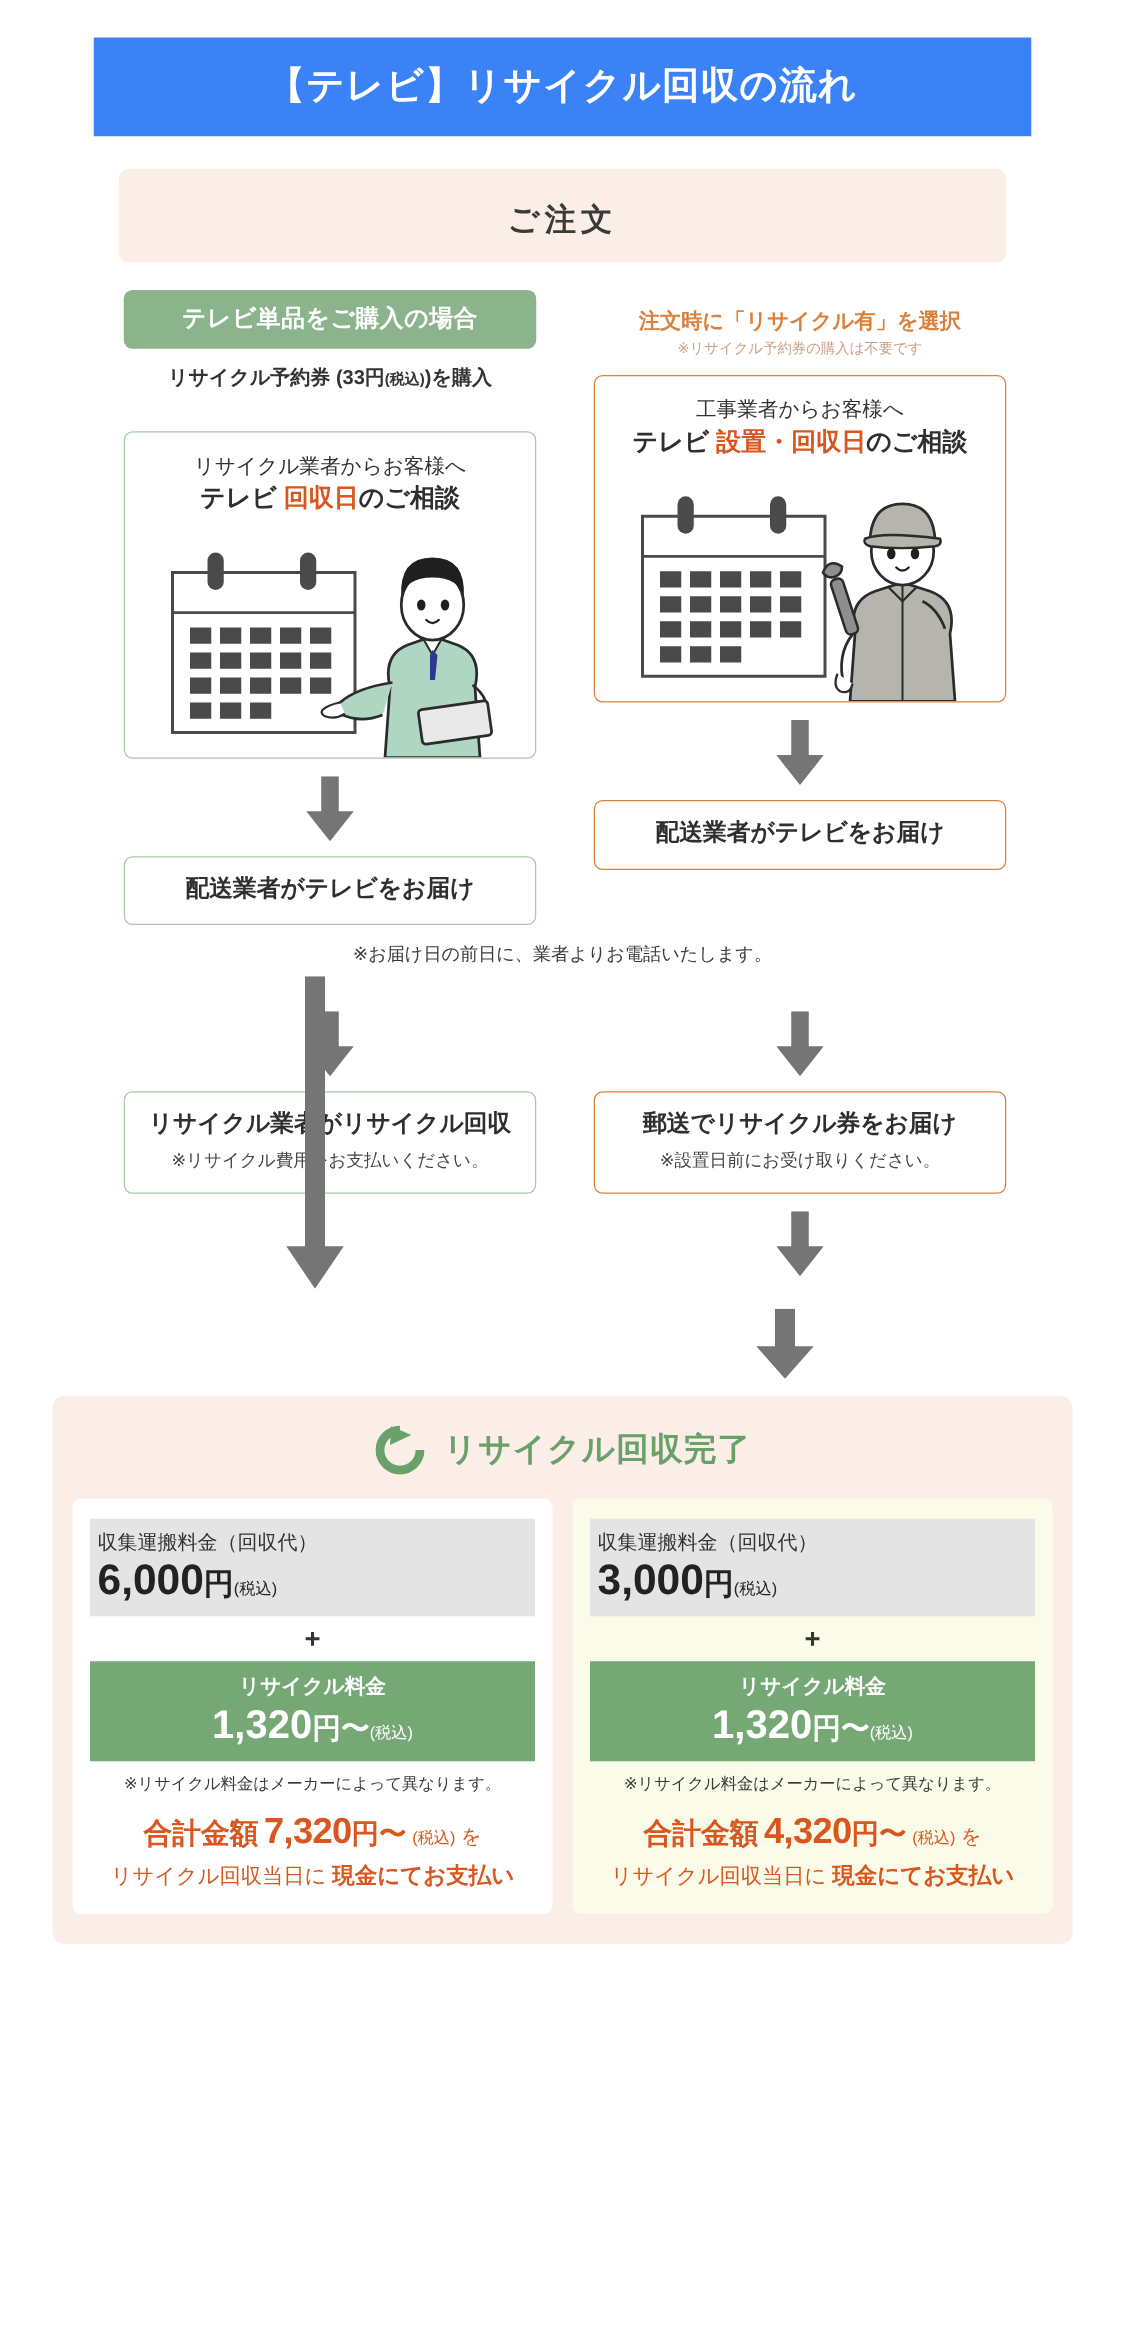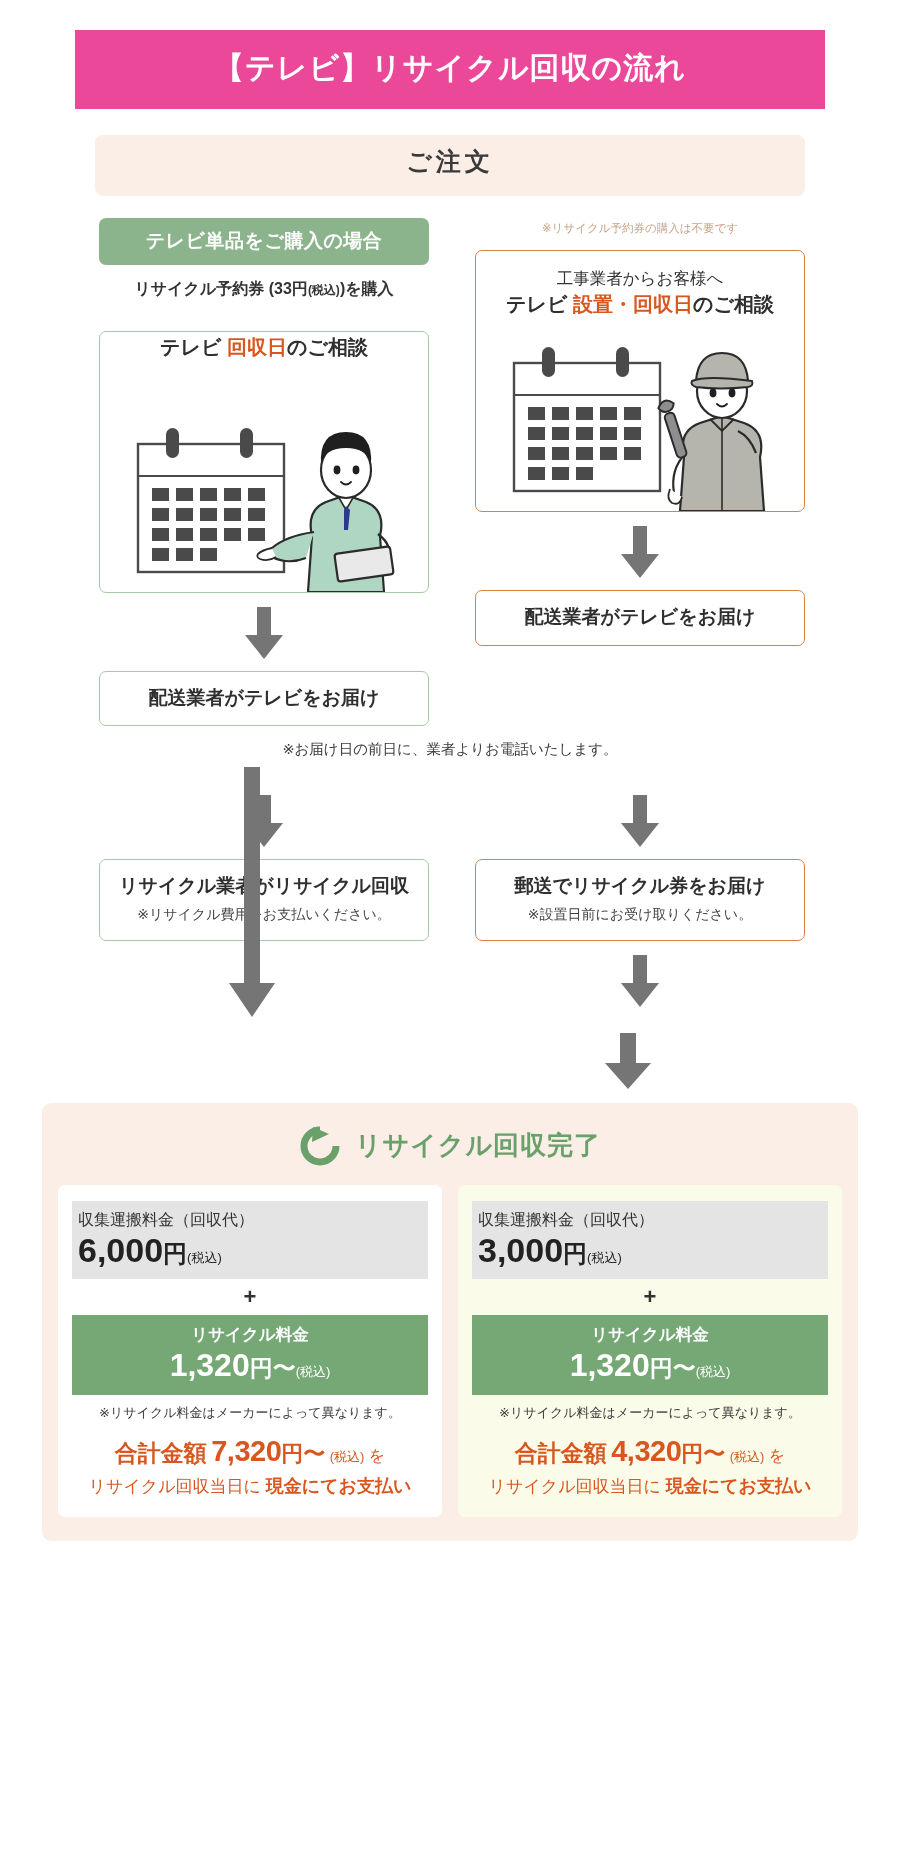--- a/index.html
+++ b/index.html
@@ -20,41 +20,41 @@
     width: 750px;
     margin: 0 auto;
     padding: 0;
     position: relative;
   }
 
   
   .header-bar {
     width: 750px;
     margin: 30px auto 0 auto;
-    background: #ec4899;
+    background: #3b82f6;
     color: #ffffff;
     text-align: center;
     font-size: 30px;
     font-weight: bold;
     letter-spacing: 1px;
     padding: 18px 0 20px 0;
   }
 
   
   .order-band {
     width: 710px;
     margin: 26px auto 0 auto;
     background: #faeee7;
     border-radius: 8px;
     text-align: center;
     font-size: 25px;
     font-weight: bold;
     color: #3a3a3a;
     letter-spacing: 4px;
-    padding: 10px 0 18px 0;
+    padding: 24px 0 18px 0;
   }
 
   
   .cols {
     width: 750px;
     margin: 22px auto 0 auto;
     display: flex;
     gap: 22px;
     align-items: flex-start;
   }
@@ -272,20 +272,21 @@
 
   <div class="cols">
     <div class="col">
       <div class="col-title green">テレビ単品をご購入の場合</div>
       <div class="col-sub">
         <span>リサイクル予約券 (33円</span><span class="tax-mini">(税込)</span><span>)を購入</span>
       </div>
       <div class="spacer-note"></div>
 
       <div class="illus-card green">
+        <div class="illus-top">リサイクル業者からお客様へ</div>
         <div class="illus-main">
           <span>テレビ </span><span class="hl-orange">回収日</span><span>のご相談</span>
         </div>
         <svg class="illus-art" viewBox="0 0 354 170">
 
           <rect x="38" y="22" width="146" height="128" fill="#ffffff" stroke="#4a4a4a" stroke-width="2.4"></rect>
           <line x1="38" y1="54" x2="184" y2="54" stroke="#4a4a4a" stroke-width="2.2"></line>
           <rect x="66" y="6" width="13" height="30" rx="6.5" fill="#4a4a4a"></rect>
           <rect x="140" y="6" width="13" height="30" rx="6.5" fill="#4a4a4a"></rect>
           <g fill="#4a4a4a">
@@ -340,20 +341,21 @@
           <polygon points="12,0 26,0 26,28 38,28 19,52 0,28 12,28" fill="#757575"></polygon>
         </svg>
       </div>
 
       <div class="step-box green">
         <div class="step-main">配送業者がテレビをお届け</div>
       </div>
     </div>
 
     <div class="col">
+      <div class="col-sub orange-text">注文時に「リサイクル有」を選択</div>
       <div class="col-note">※リサイクル予約券の購入は不要です</div>
 
       <div class="illus-card orange">
         <div class="illus-top">工事業者からお客様へ</div>
         <div class="illus-main">
           <span>テレビ </span><span class="hl-orange">設置・回収日</span><span>のご相談</span>
         </div>
         <svg class="illus-art" viewBox="0 0 354 170">
 
           <rect x="38" y="22" width="146" height="128" fill="#ffffff" stroke="#4a4a4a" stroke-width="2.4"></rect>

